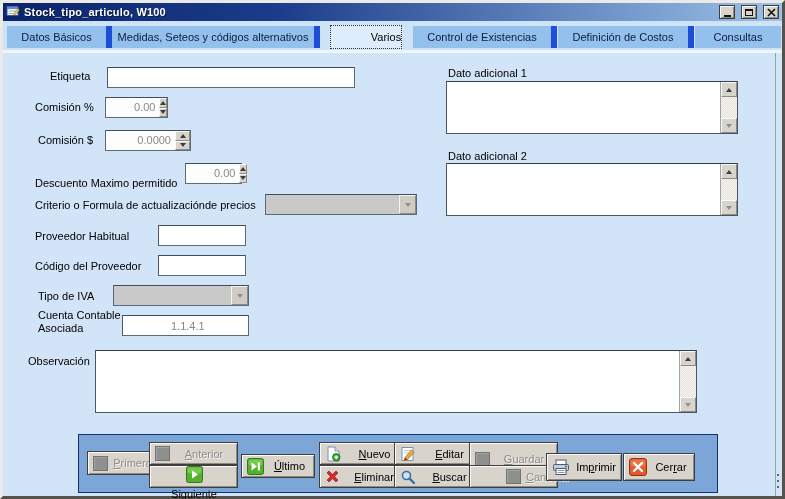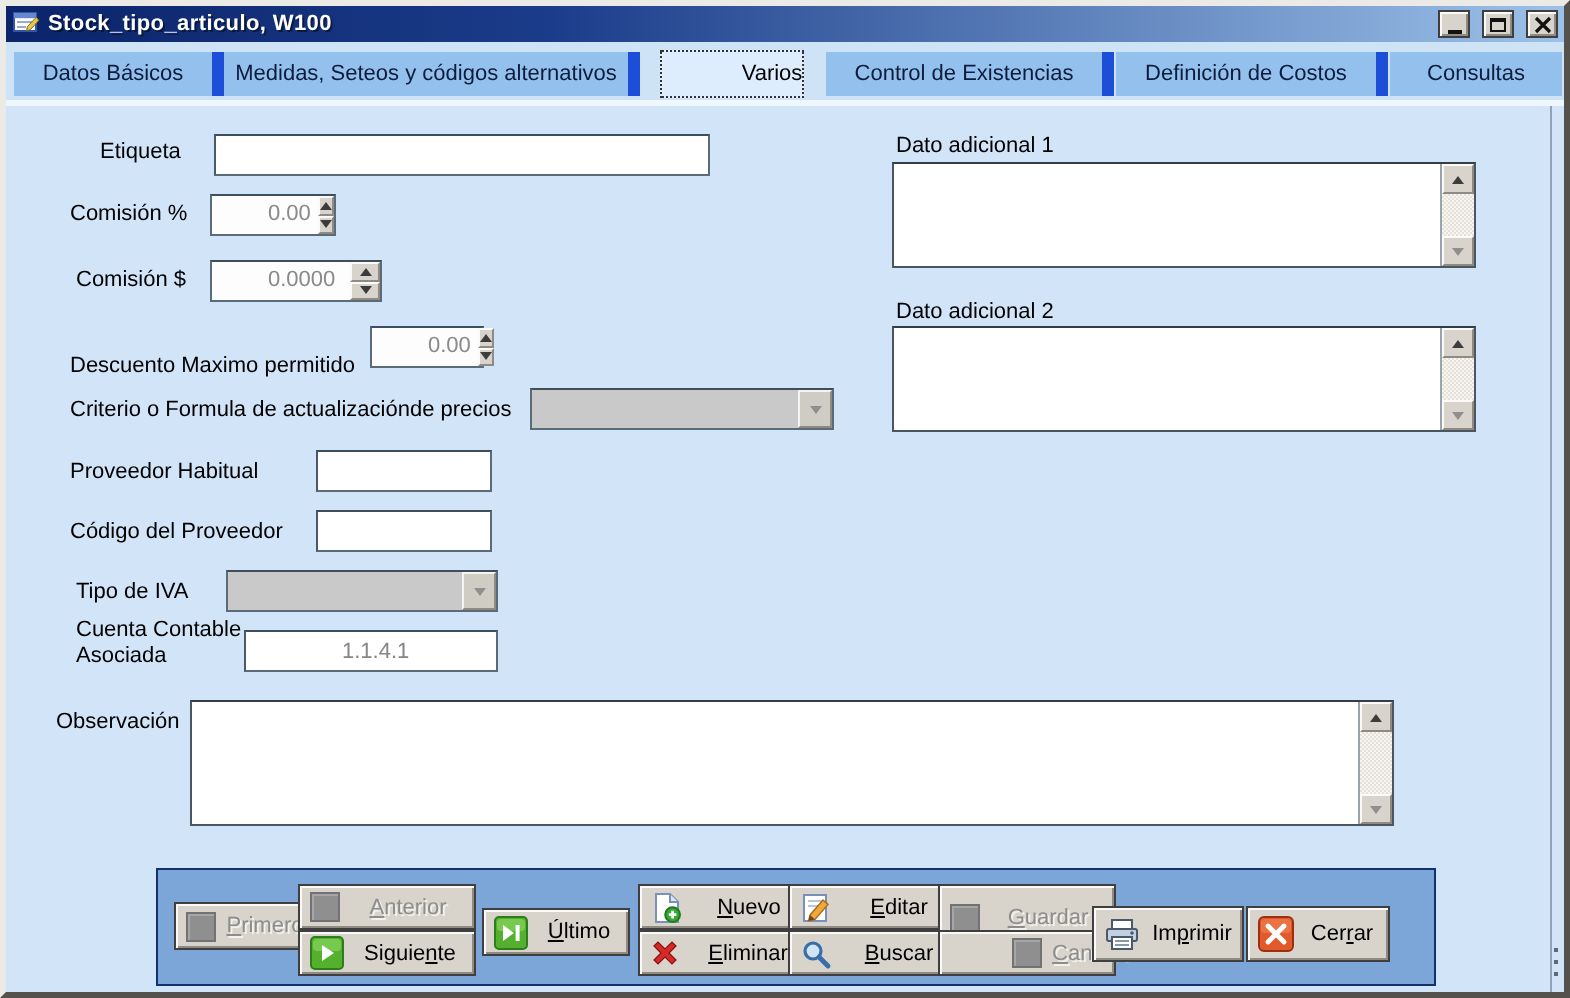--- a/index.html
+++ b/index.html
@@ -58,21 +58,21 @@
     position:absolute; background:#fff;
     border:1px solid #5b6b79; border-top-color:#3f4e5a; border-left-color:#4a5965;
     font-family:inherit; font-size:11px; padding:2px 4px; color:#000;
   }
   .tfield.graytext { color:#868686; }
 
   .spinner {
     position:absolute; background:#fdfdfd; display:flex;
     border:1px solid #5b6b79; border-top-color:#3f4e5a;
   }
-  .spin-val { flex:1; color:#8a8a8a; padding:3px 4px 0 0;margin-left:28px; }
+  .spin-val { flex:1; color:#8a8a8a; text-align:right; padding:3px 4px 0 0;margin-left:28px; }
   .spin-btns { width:15px; display:flex; flex-direction:column; }
   .spin-btn {
     flex:1; background:#d8d4cb; border:1px solid #8f8b83;
     border-top-color:#fbfaf8; border-left-color:#fbfaf8;
     display:flex; align-items:center; justify-content:center;
   }
   .tri-up   { width:0; height:0; border-left:3px solid transparent; border-right:3px solid transparent; border-bottom:4px solid #3c3c3c; }
   .tri-down { width:0; height:0; border-left:3px solid transparent; border-right:3px solid transparent; border-top:4px solid #3c3c3c; }
   .tri-down.dim { border-top-color:#8f8f8f; }
 
@@ -292,21 +292,21 @@
         <span class="lbl2"><u>P</u>rimero</span>
       </button>
 
       <button class="tbtn disabled" style="left:70px;top:7px;width:89px;height:23px;" disabled="">
         <span class="btn-icon">
             <span class="disq"></span>
           </span>
         <span class="lbl2"><u>A</u>nterior</span>
       </button>
 
-      <button class="tbtn" style="left:70px;top:30px;width:89px;height:23px;">
+      <button class="tbtn" style="left:70px;top:30px;width:89px;height:23px;flex-direction:column;">
         <span class="btn-icon">
           <svg width="17" height="17" viewBox="0 0 17 17">
             <rect x="0.5" y="0.5" width="16" height="16" rx="2" fill="#55b02e" stroke="#2e7d1c"></rect>
             <rect x="1.5" y="1.5" width="14" height="6" rx="2" fill="#7fd157" opacity="0.8"></rect>
             <path d="M6 4.5 L12 8.5 L6 12.5 Z" fill="#fff"></path>
           </svg>
         </span>
         <span class="lbl2">Siguie<u>n</u>te</span>
       </button>
 

